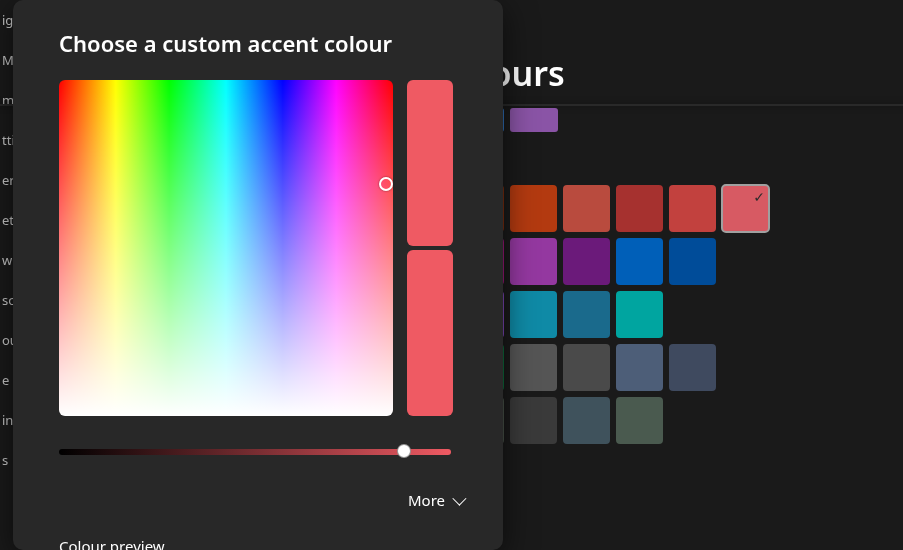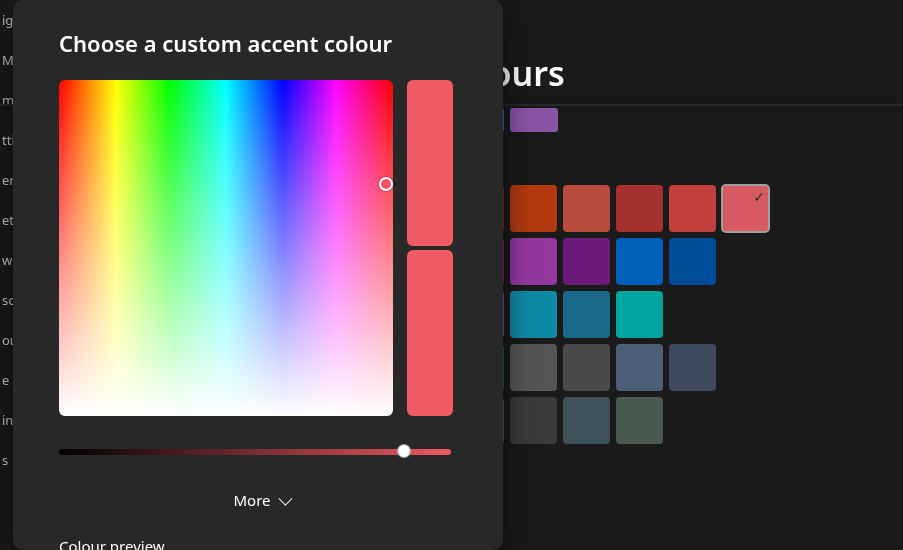--- a/index.html
+++ b/index.html
@@ -159,21 +159,21 @@
     top: 50%;
     width: 14px; height: 14px;
     border-radius: 50%;
     background: #ffffff;
     border: 1px solid rgba(0,0,0,.4);
     transform: translate(-50%, -50%);
   }
 
   .more-row {
     display: flex;
-    justify-content: center;
+    justify-content: flex-end;
     align-items: center;
     gap: 8px;
     font-size: 15px;
     color: #ffffff;
     cursor: pointer;
     margin-bottom: 26px;
     padding-right: 16px;
   }
   .chev {
     width: 10px; height: 10px;

